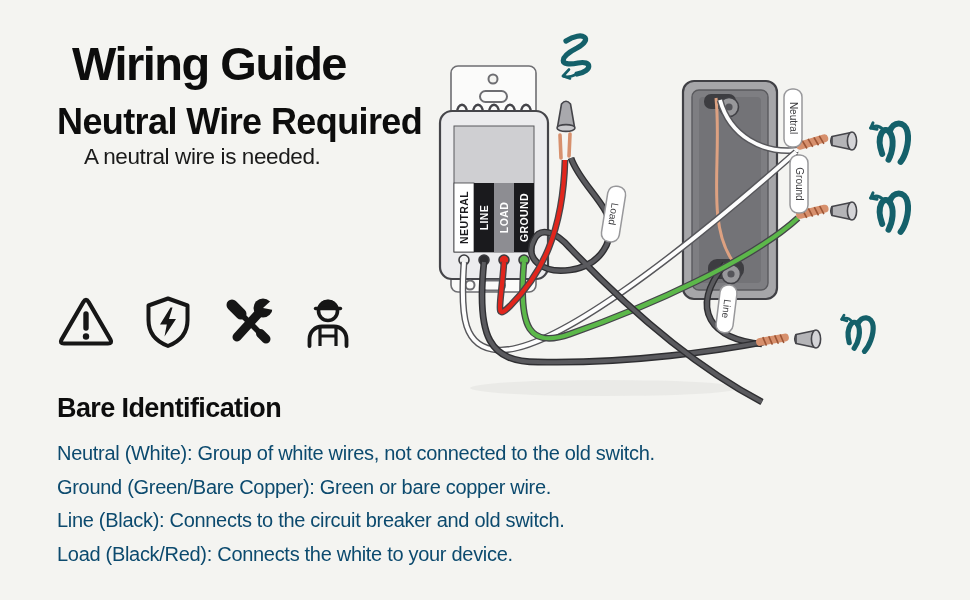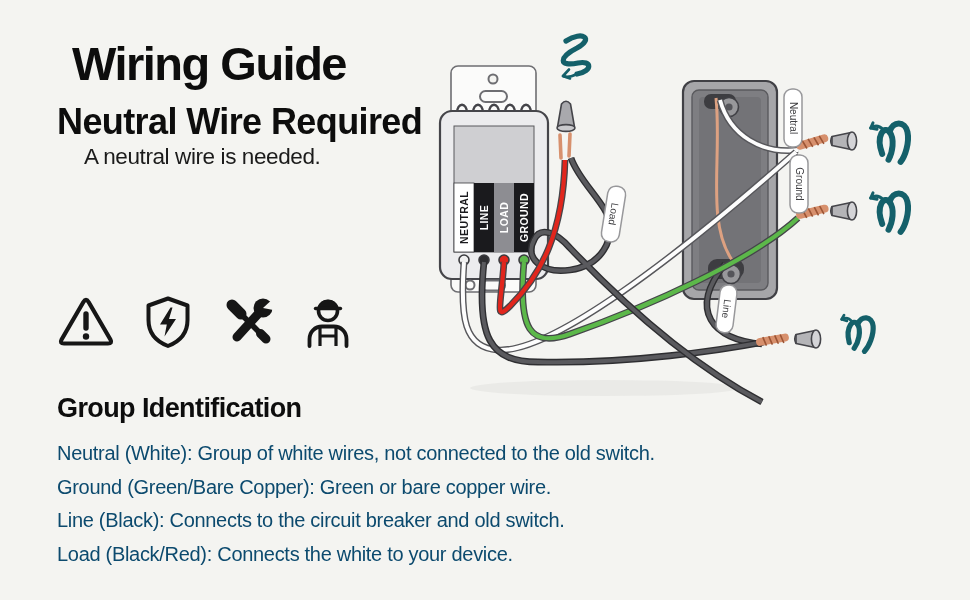--- a/index.html
+++ b/index.html
@@ -73,21 +73,21 @@
   </svg>
   <svg width="50" height="54" viewBox="0 0 50 54">
     <circle cx="25" cy="16" r="9.5" fill="none" stroke="#161616" stroke-width="3.6"></circle>
     <path d="M15,12 A10.4,10.4 0 0 1 35,12 Z" fill="#161616"></path>
     <line x1="12.5" y1="13.5" x2="37.5" y2="13.5" stroke="#161616" stroke-width="3.4" stroke-linecap="round"></line>
     <path d="M6.5,51 L6.5,44 C6.5,37 12,31.5 19,31.5 L31,31.5 C38,31.5 43.5,37 43.5,44 L43.5,51" fill="none" stroke="#161616" stroke-width="3.8" stroke-linecap="round"></path>
     <path d="M17,33 L17,51 M33,33 L33,51 M17,41 L33,41" fill="none" stroke="#161616" stroke-width="3.2"></path>
   </svg>
 </div>
 
-<h2 class="h2 wireid">Group Identification</h2>
+<h2 class="h2 wireid">Bare Identification</h2>
 
 <div class="wire-list">
   <div>Neutral (White): Group of white wires, not connected to the old switch.</div>
   <div>Ground (Green/Bare Copper): Green or bare copper wire.</div>
   <div>Line (Black): Connects to the circuit breaker and old switch.</div>
   <div>Load (Black/Red): Connects the white to your device.</div>
 </div>
 
 <svg class="diagram" viewBox="0 0 550 402">
   <defs>

